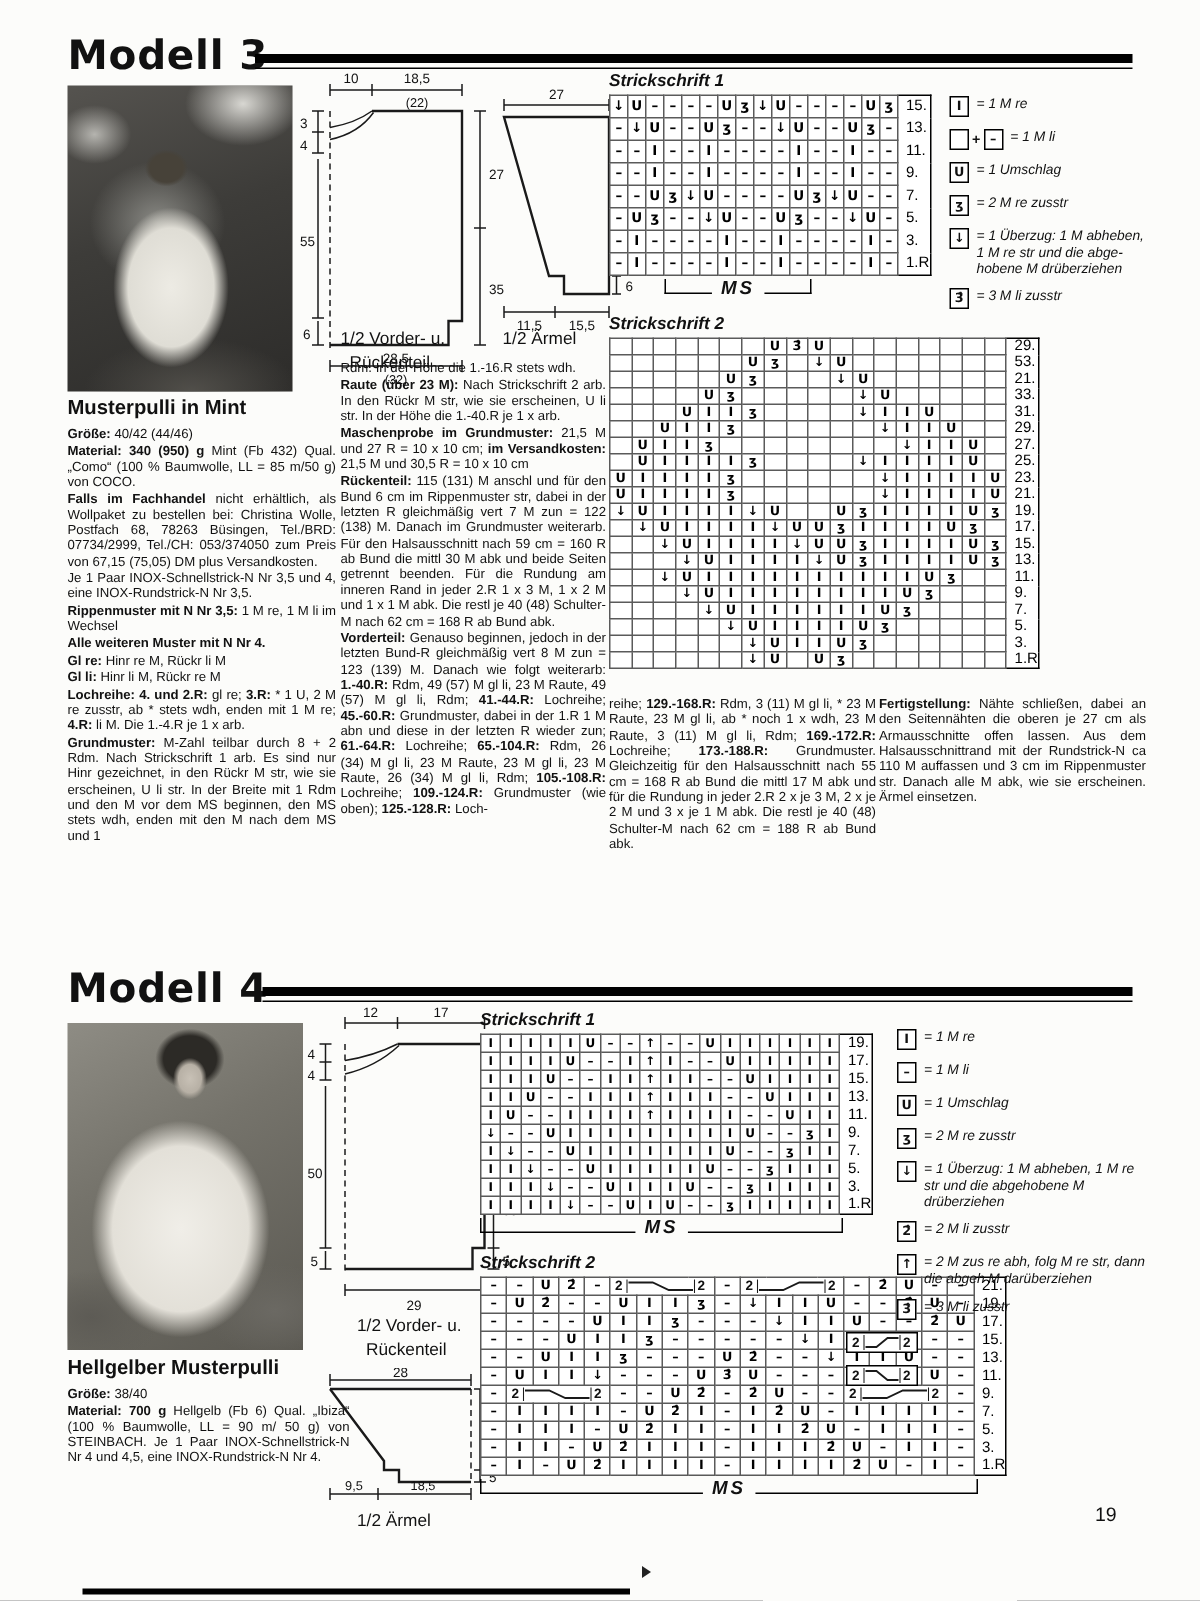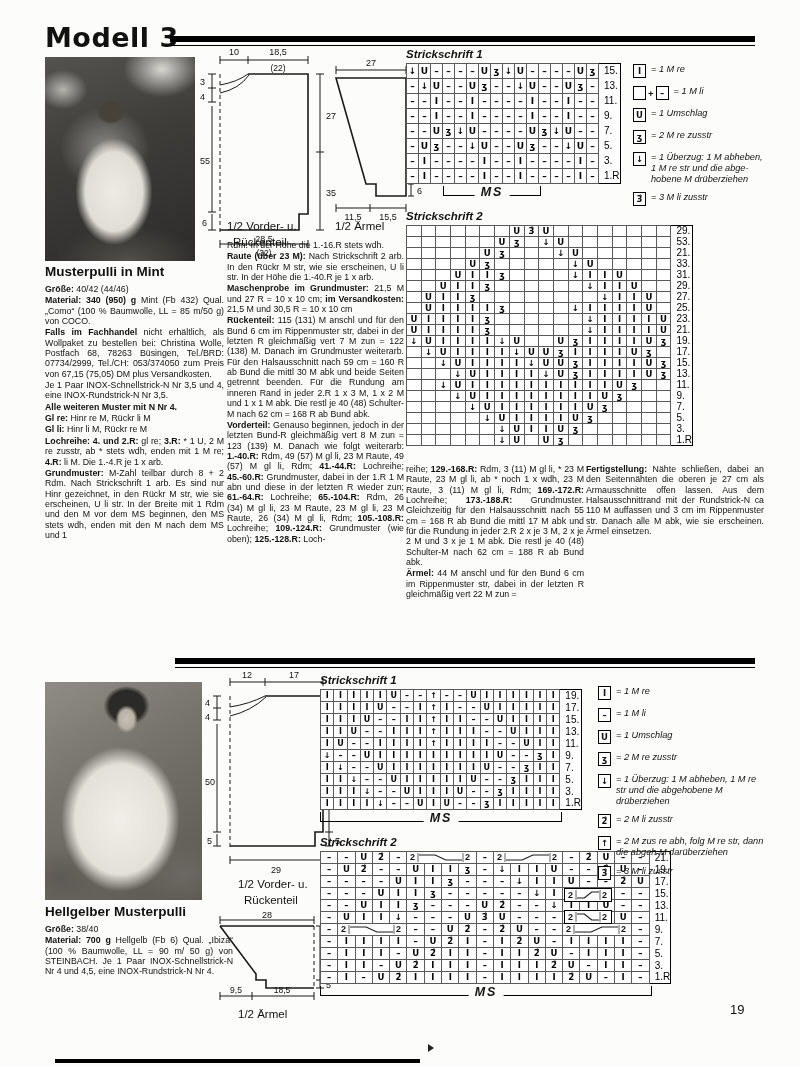--- a/index.html
+++ b/index.html
@@ -761,42 +761,43 @@
       </div>
   </div>
 
   <div class="abs col" id="m3col1" style="left:45px;top:264px;width:179px;height:392px;overflow:hidden;">
     <h3>Musterpulli in Mint</h3>
     <div id="m3col1p">
         <p><b>Größe:</b> 40/42 (44/46)</p>
         <p><b>Material: 340 (950) g</b> Mint (Fb 432) Qual. „Como“ (100 % Baumwolle, LL = 85 m/50 g) von COCO.</p>
         <p><b>Falls im Fachhandel</b> nicht erhältlich, als Wollpaket zu bestellen bei: Christina Wolle, Postfach 68, 78263 Büsingen, Tel./BRD: 07734/2999, Tel./CH: 053/374050 zum Preis von 67,15 (75,05) DM plus Versandkosten.</p>
         <p>Je 1 Paar INOX-Schnellstrick-N Nr 3,5 und 4, eine INOX-Rundstrick-N Nr 3,5.</p>
+        <p><b>Rippenmuster mit N Nr 3,5:</b> 1 M re, 1 M li im Wechsel</p>
         <p><b>Alle weiteren Muster mit N Nr 4.</b></p>
         <p><b>Gl re:</b> Hinr re M, Rückr li M</p>
         <p><b>Gl li:</b> Hinr li M, Rückr re M</p>
         <p><b>Lochreihe: 4. und 2.R:</b> gl re; <b>3.R:</b> * 1 U, 2 M re zusstr, ab * stets wdh, enden mit 1 M re; <b>4.R:</b> li M. Die 1.-4.R je 1 x arb.</p>
         <p><b>Grundmuster:</b> M-Zahl teilbar durch 8 + 2 Rdm. Nach Strickschrift 1 arb. Es sind nur Hinr gezeichnet, in den Rückr M str, wie sie erscheinen, U li str. In der Breite mit 1 Rdm und den M vor dem MS beginnen, den MS stets wdh, enden mit den M nach dem MS und 1</p>
       </div>
   </div>
   <div class="abs col" id="m3col2" style="left:227px;top:240px;width:177px;height:416px;overflow:hidden;">
       <p>Rdm. In der Höhe die 1.-16.R stets wdh.</p>
       <p><b>Raute (über 23 M):</b> Nach Strickschrift 2 arb. In den Rückr M str, wie sie erscheinen, U li str. In der Höhe die 1.-40.R je 1 x arb.</p>
       <p><b>Maschenprobe im Grundmuster:</b> 21,5 M und 27 R = 10 x 10 cm; <b>im Versandkosten:</b> 21,5 M und 30,5 R = 10 x 10 cm</p>
       <p><b>Rückenteil:</b> 115 (131) M anschl und für den Bund 6 cm im Rippenmuster str, dabei in der letzten R gleichmäßig vert 7 M zun = 122 (138) M. Danach im Grundmuster weiterarb. Für den Halsausschnitt nach 59 cm = 160 R ab Bund die mittl 30 M abk und beide Seiten getrennt beenden. Für die Rundung am inneren Rand in jeder 2.R 1 x 3 M, 1 x 2 M und 1 x 1 M abk. Die restl je 40 (48) Schulter-M nach 62 cm = 168 R ab Bund abk.</p>
       <p><b>Vorderteil:</b> Genauso beginnen, jedoch in der letzten Bund-R gleichmäßig vert 8 M zun = 123 (139) M. Danach wie folgt weiterarb: <b>1.-40.R:</b> Rdm, 49 (57) M gl li, 23 M Raute, 49 (57) M gl li, Rdm; <b>41.-44.R:</b> Lochreihe; <b>45.-60.R:</b> Grundmuster, dabei in der 1.R 1 M abn und diese in der letzten R wieder zun; <b>61.-64.R:</b> Lochreihe; <b>65.-104.R:</b> Rdm, 26 (34) M gl li, 23 M Raute, 23 M gl li, 23 M Raute, 26 (34) M gl li, Rdm; <b>105.-108.R:</b> Lochreihe; <b>109.-124.R:</b> Grundmuster (wie oben); <b>125.-128.R:</b> Loch-</p>
     </div>
   <div class="abs col" id="m3col3" style="left:406px;top:464px;width:178px;height:192px;overflow:hidden;">
       <p>reihe; <b>129.-168.R:</b> Rdm, 3 (11) M gl li, * 23 M Raute, 23 M gl li, ab * noch 1 x wdh, 23 M Raute, 3 (11) M gl li, Rdm; <b>169.-172.R:</b> Lochreihe; <b>173.-188.R:</b> Grundmuster. Gleichzeitig für den Halsausschnitt nach 55 cm = 168 R ab Bund die mittl 17 M abk und für die Rundung in jeder 2.R 2 x je 3 M, 2 x je 2 M und 3 x je 1 M abk. Die restl je 40 (48) Schulter-M nach 62 cm = 188 R ab Bund abk.</p>
-      <p><b>Ärmel:</b> 44 M anschl und für den Bund 6 cm im Rippenmuster str, dabei in der letzten R gleichmäßig vert 22 M zun =</p>
     </div>
   <div class="abs col" id="m3col4" style="left:586px;top:464px;width:178px;height:192px;overflow:hidden;">
       <p><b>Fertigstellung:</b> Nähte schließen, dabei an den Seitennähten die oberen je 27 cm als Armausschnitte offen lassen. Aus dem Halsausschnittrand mit der Rundstrick-N ca 110 M auffassen und 3 cm im Rippenmuster str. Danach alle M abk, wie sie erscheinen. Ärmel einsetzen.</p>
     </div>
 
+  <div class="abs mheader" style="left:45px;top:644px;">Modell 4</div>
   <div class="abs bar" style="left:175px;top:658px;width:580px;"></div>
   <div class="abs hairline" style="left:175px;top:667px;width:580px;"></div>
 
   <div class="abs photo m4" style="left:45px;top:682px;width:157px;height:218px;"></div>
 
   <div class="abs col" style="left:45px;top:904px;width:188px;">
     <h3>Hellgelber Musterpulli</h3>
     <div id="m4paras">
         <p><b>Größe:</b> 38/40</p>
         <p><b>Material: 700 g</b> Hellgelb (Fb 6) Qual. „Ibiza“ (100 % Baumwolle, LL = 90 m/ 50 g) von STEINBACH. Je 1 Paar INOX-Schnellstrick-N Nr 4 und 4,5, eine INOX-Rundstrick-N Nr 4.</p>

